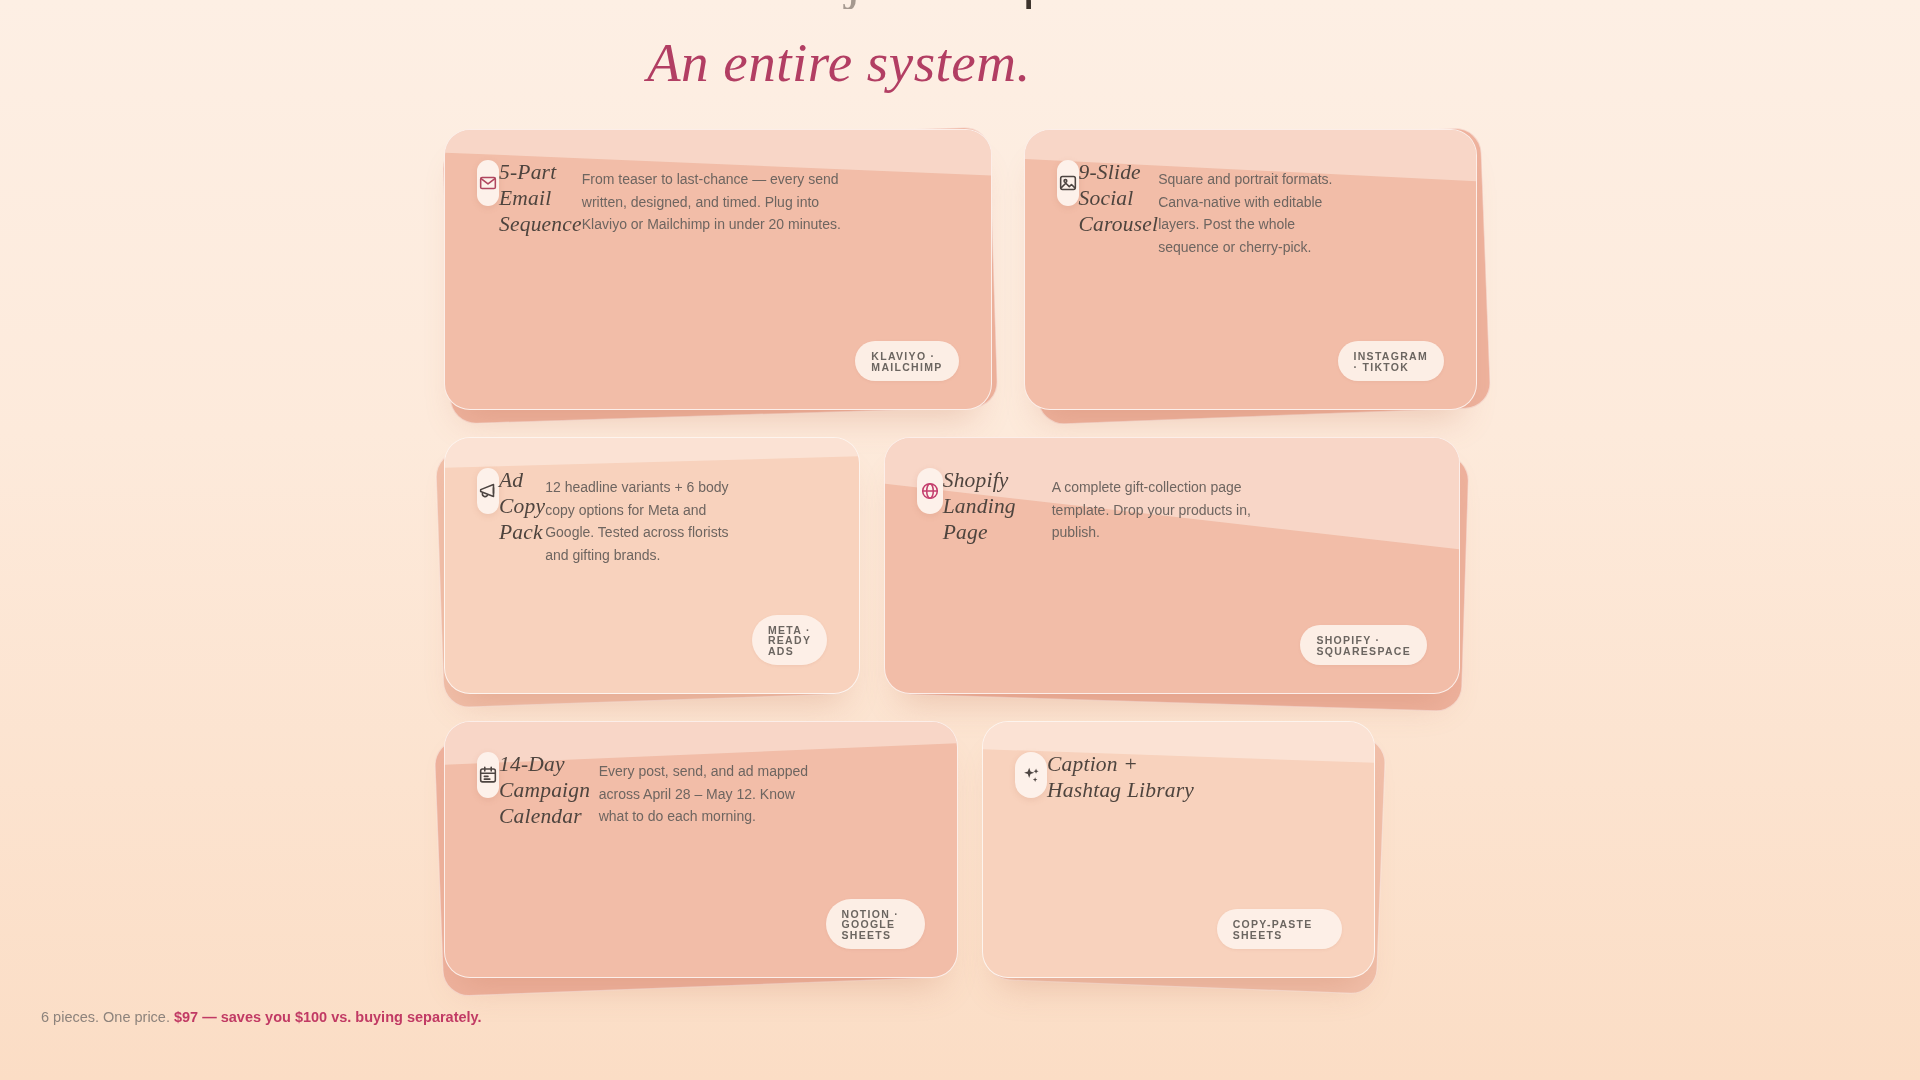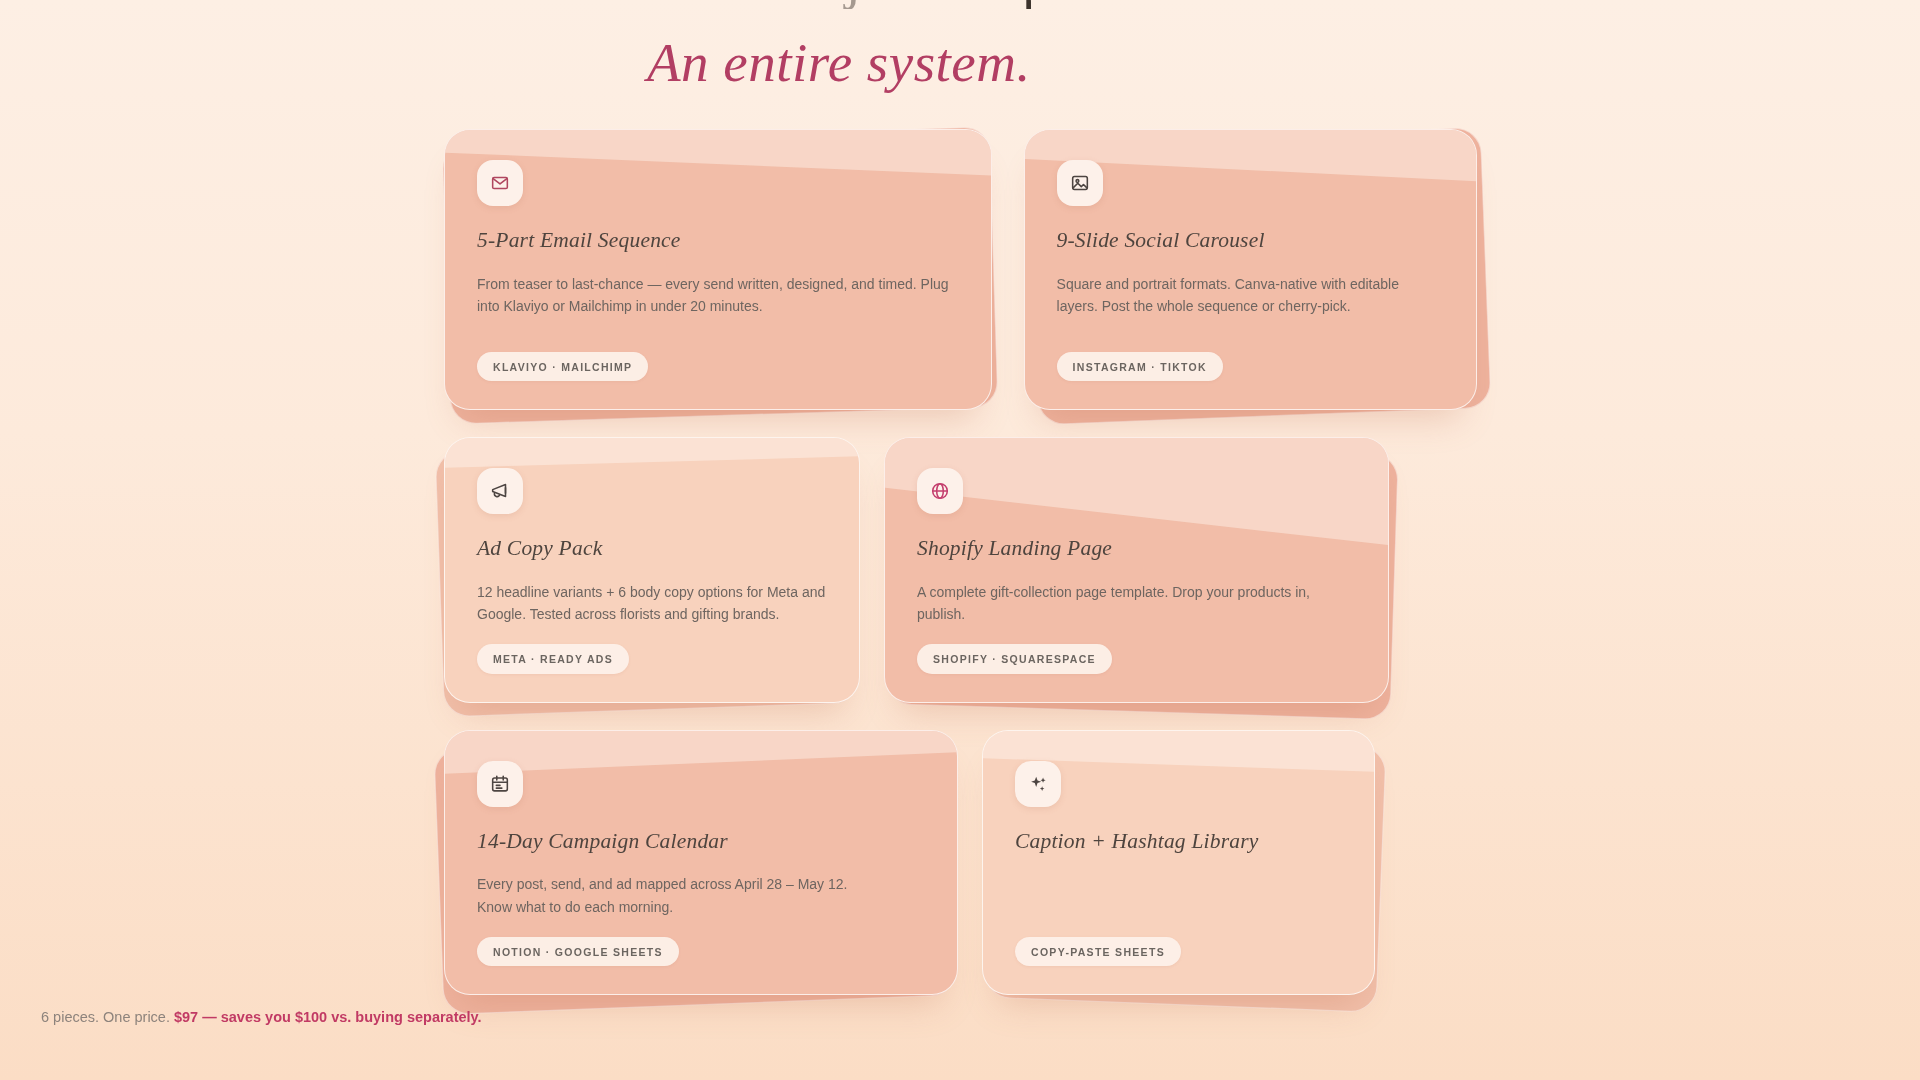--- a/index.html
+++ b/index.html
@@ -14,32 +14,32 @@
   .frag-j{left:845px;top:-50px;opacity:.45;}
   .frag-p{left:1022px;top:-49px;}
   .hero-title{
     position:absolute;left:630px;top:16px;margin:17px;
     font:italic 400 55px/1.1 "Liberation Serif",serif;color:#b23e63;letter-spacing:.5px;
   }
   .grid{position:absolute;left:444px;top:129px;width:1033px;}
   .row{display:flex;margin-bottom:27px;}
   .row-1{gap:32px}.row-2{gap:24px}.row-3{gap:24px}
   .cardw{position:relative;}
-  .cw-1{width:582px}.cw-2{width:482px}.cw-3{width:416px}.cw-4{width:505px}.cw-5{width:514px}.cw-6{width:393px}
+  .cw-1{width:582px}.cw-2{width:482px}.cw-3{width:416px}.cw-4{width:576px}.cw-5{width:514px}.cw-6{width:393px}
   .backing{position:absolute;inset:0;border-radius:26px;border:1px solid rgba(255,255,255,.5);}
   .cw-1 .backing{transform:rotate(-1.8deg) translate(2px,6px);background:#eeb29d;}
   .cw-2 .backing{transform:rotate(-2.2deg) translate(9px,7px);background:#eeb29d;}
   .cw-3 .backing{transform:rotate(-2deg) translate(-5px,7px);background:#f1bfa9;}
   .cw-4 .backing{transform:rotate(1.8deg) translate(6px,9px);background:#eeb29d;}
   .cw-5 .backing{transform:rotate(-2.2deg) translate(-6px,9px);background:#eeb29d;}
   .cw-6 .backing{transform:rotate(2.2deg) translate(7px,9px);background:#f1bfa9;}
   .card{
     position:relative;box-sizing:border-box;height:100%;overflow:hidden;
     border-radius:26px;border:1px solid rgba(255,255,255,.75);
-    padding:30px 32px 28px;display:flex;flex-direction:column;align-items:flex-start;
+    padding:30px 32px 28px;display:flex;align-items:flex-start;
     box-shadow:0 24px 34px -16px rgba(198,122,94,.30);
   }
   .row-1 .card{min-height:281px}.row-2 .card,.row-3 .card{min-height:257px}
   .tone-a{background:#f2bda8}.tone-b{background:#f8d2bd}
   .sheen{position:absolute;left:-8%;width:116%;height:150px;background:rgba(253,240,229,.5);pointer-events:none;}
   .cw-1 .sheen{top:-116px;transform:rotate(2.4deg)}
   .cw-2 .sheen{top:-110px;transform:rotate(2.8deg)}
   .cw-3 .sheen{top:-126px;transform:rotate(-1.6deg);background:rgba(255,247,239,.45)}
   .cw-4 .sheen{top:-72px;transform:rotate(6.5deg)}
   .cw-5 .sheen{top:-118px;transform:rotate(-2.4deg)}

